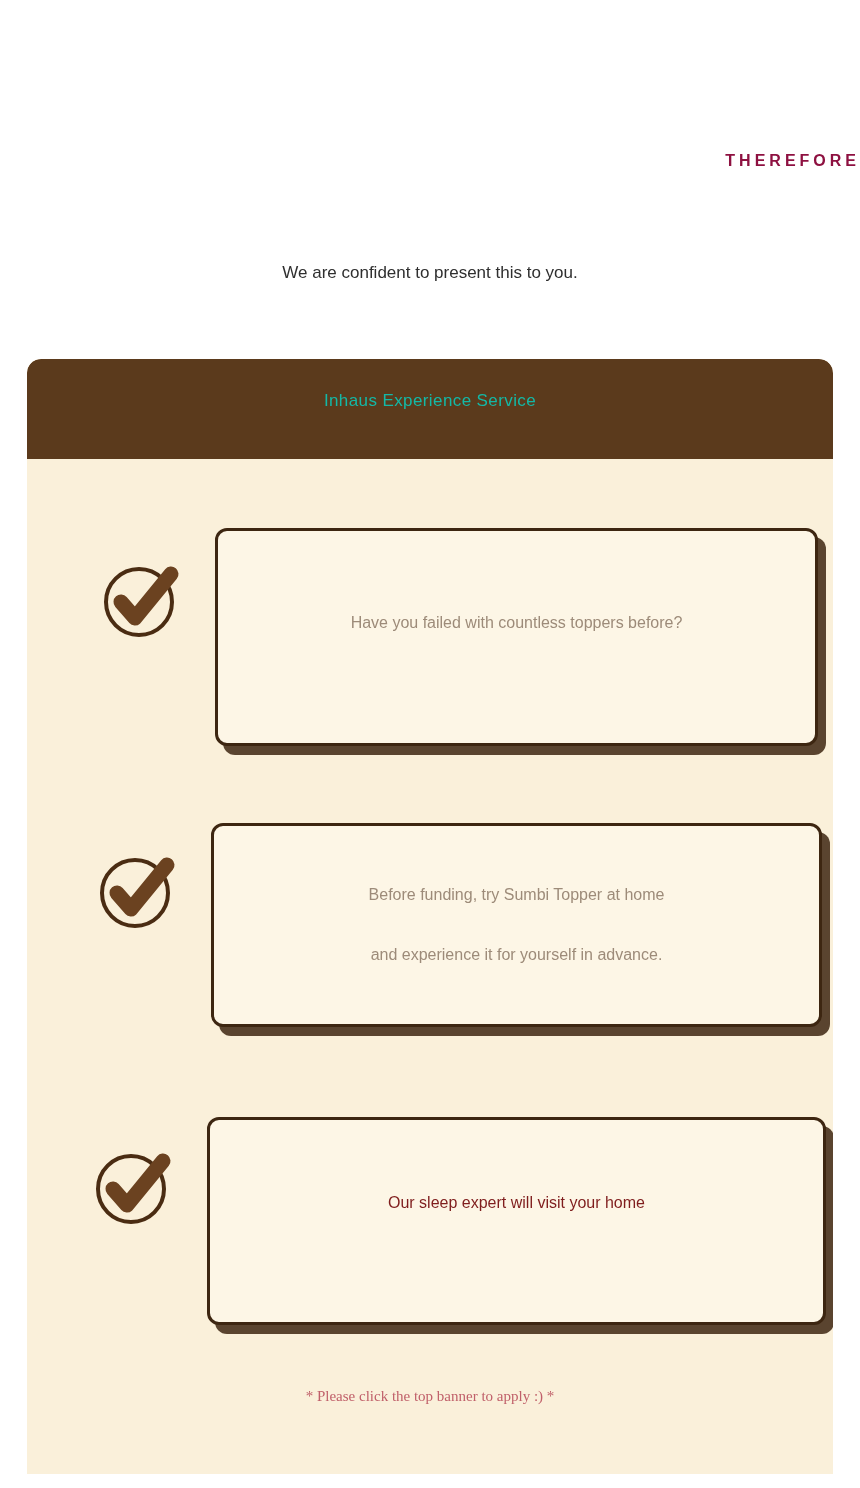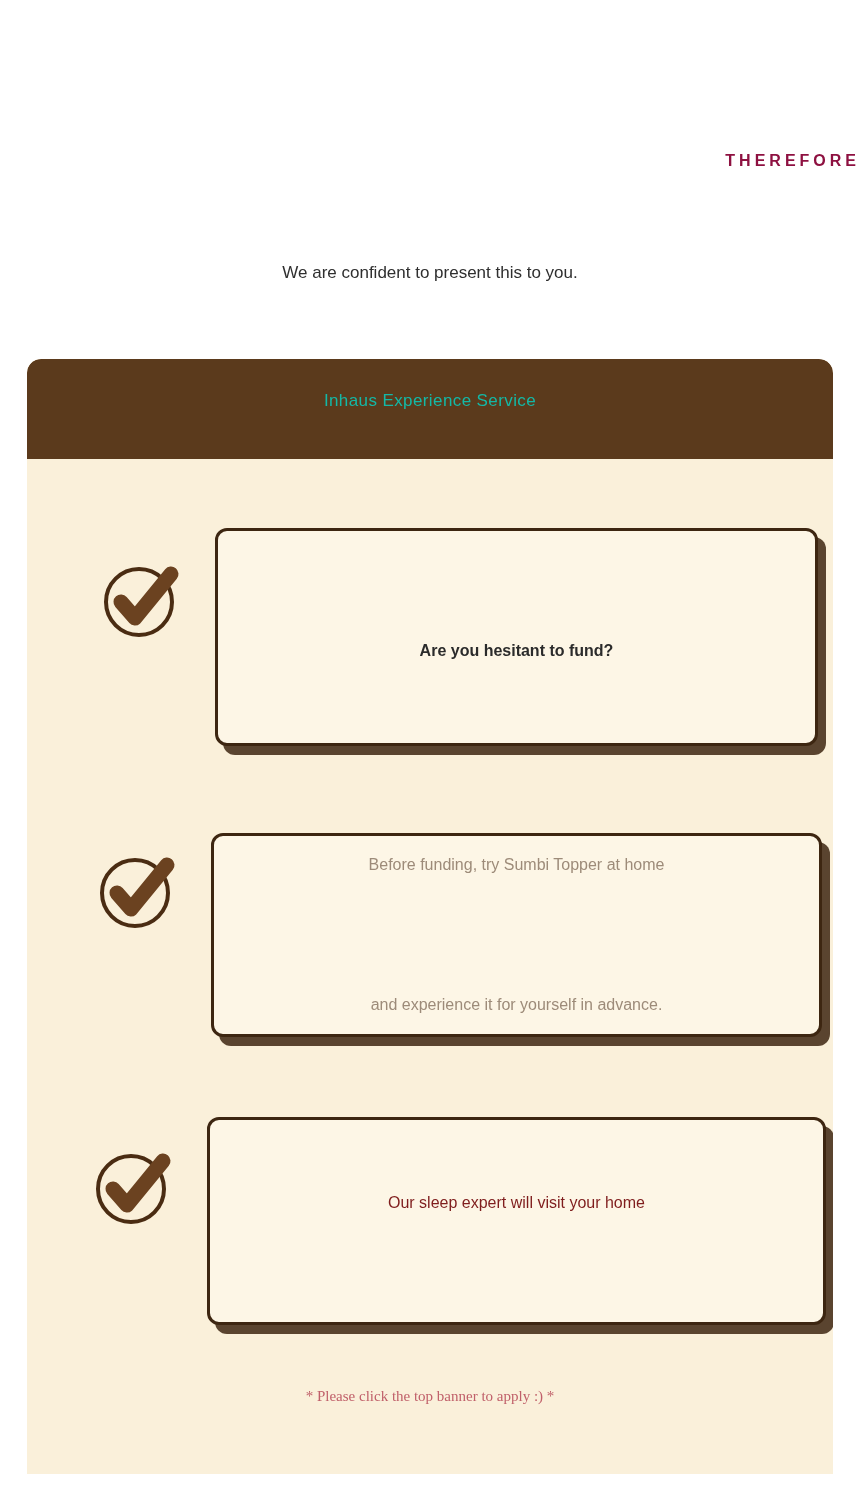--- a/index.html
+++ b/index.html
@@ -108,24 +108,23 @@
     justify-content: center;
   }
   .card-1 {
     left: 188px;
     top: 0px;
     width: 597px;
     height: 212px;
   }
   .card-2 {
     left: 184px;
-    top: 12px;
+    top: 2px;
     width: 605px;
     height: 198px;
-    gap: 40px;
   }
   .card-3 {
     left: 180px;
     top: 0px;
     width: 613px;
     height: 202px;
   }
 
   .card-line {
     text-align: center;
@@ -169,22 +168,22 @@
     </div>
 
     <div class="row row-1">
       <div class="check check-1">
         <svg width="84" height="84" viewBox="0 0 84 84">
           <circle cx="40" cy="44" r="33" fill="none" stroke="#4a2c12" stroke-width="4"></circle>
           <path d="M22 44 L36 60 L72 16" fill="none" stroke="#6b4220" stroke-width="15" stroke-linecap="round" stroke-linejoin="round"></path>
         </svg>
       </div>
       <div class="card card-1">
+        <div class="card-line line-muted">Have you failed with countless toppers before?</div>
         <div class="gap-1"></div>
-        <div class="card-line line-dark">Are you hesitant to fund?</div>
       </div>
     </div>
 
     <div class="row row-2">
       <div class="check check-2">
         <svg width="84" height="84" viewBox="0 0 84 84">
           <circle cx="40" cy="44" r="33" fill="none" stroke="#4a2c12" stroke-width="4"></circle>
           <path d="M22 44 L36 60 L72 16" fill="none" stroke="#6b4220" stroke-width="15" stroke-linecap="round" stroke-linejoin="round"></path>
         </svg>
       </div>

